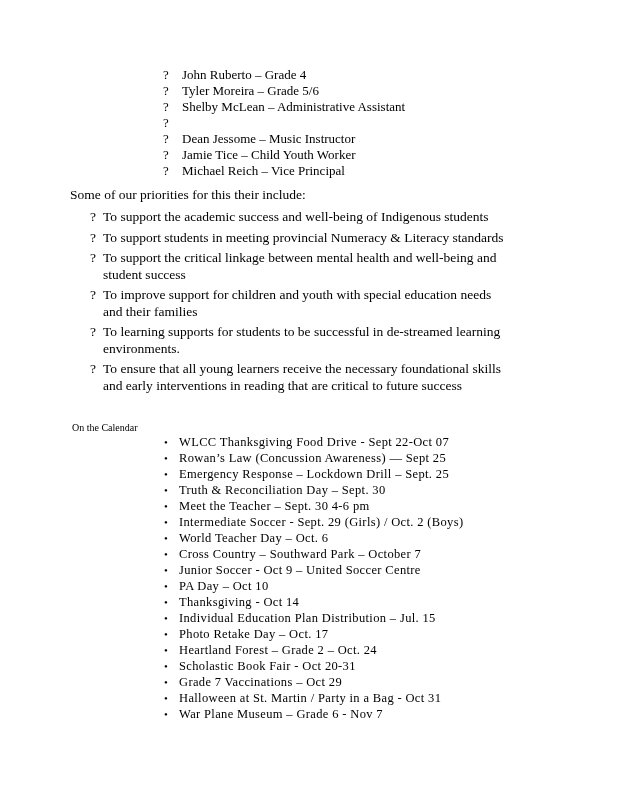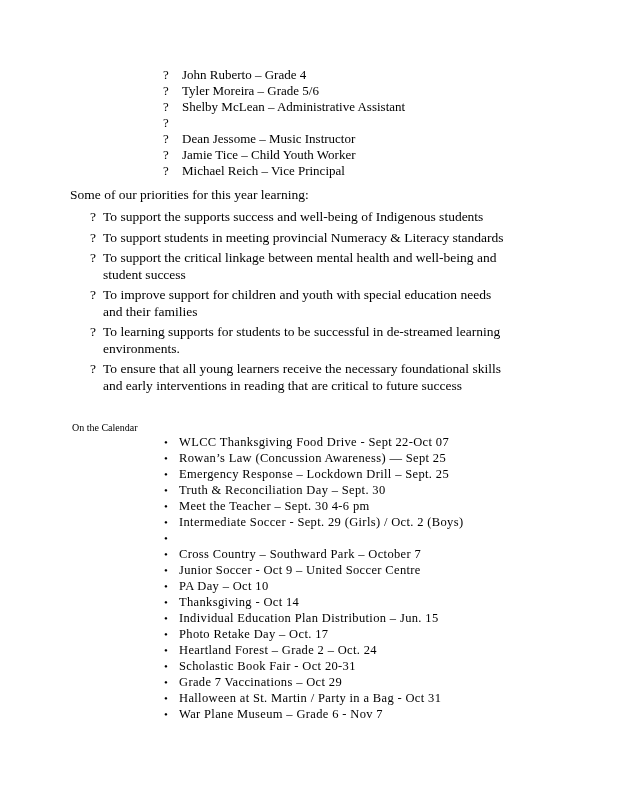--- a/index.html
+++ b/index.html
@@ -128,26 +128,26 @@
       <li>
         <span class="marker">?</span>
         <span class="txt">Jamie Tice – Child Youth Worker</span>
       </li>
       <li>
         <span class="marker">?</span>
         <span class="txt">Michael Reich – Vice Principal</span>
       </li>
     </ul>
 
-  <p class="intro">Some of our priorities for this year learning:</p>
+  <p class="intro">Some of our priorities for this their include:</p>
 
   <ul class="priorities-list">
       <li>
         <span class="marker">?</span>
-        <span class="txt">To support the supports success and well-being of Indigenous students</span>
+        <span class="txt">To support the academic success and well-being of Indigenous students</span>
       </li>
       <li>
         <span class="marker">?</span>
         <span class="txt">To support students in meeting provincial Numeracy &amp; Literacy standards</span>
       </li>
       <li>
         <span class="marker">?</span>
         <span class="txt">To support the critical linkage between mental health and well-being and
 student success</span>
       </li>
@@ -190,40 +190,41 @@
       <li>
         <span class="marker">•</span>
         <span class="txt">Meet the Teacher – Sept. 30 4-6 pm</span>
       </li>
       <li>
         <span class="marker">•</span>
         <span class="txt">Intermediate Soccer - Sept. 29 (Girls) / Oct. 2 (Boys)</span>
       </li>
       <li>
         <span class="marker">•</span>
+        <span class="txt">World Teacher Day – Oct. 6</span>
       </li>
       <li>
         <span class="marker">•</span>
         <span class="txt">Cross Country – Southward Park – October 7</span>
       </li>
       <li>
         <span class="marker">•</span>
         <span class="txt">Junior Soccer - Oct 9 – United Soccer Centre</span>
       </li>
       <li>
         <span class="marker">•</span>
         <span class="txt">PA Day – Oct 10</span>
       </li>
       <li>
         <span class="marker">•</span>
         <span class="txt">Thanksgiving - Oct 14</span>
       </li>
       <li>
         <span class="marker">•</span>
-        <span class="txt">Individual Education Plan Distribution – Jun. 15</span>
+        <span class="txt">Individual Education Plan Distribution – Jul. 15</span>
       </li>
       <li>
         <span class="marker">•</span>
         <span class="txt">Photo Retake Day – Oct. 17</span>
       </li>
       <li>
         <span class="marker">•</span>
         <span class="txt">Heartland Forest – Grade 2 – Oct. 24</span>
       </li>
       <li>

